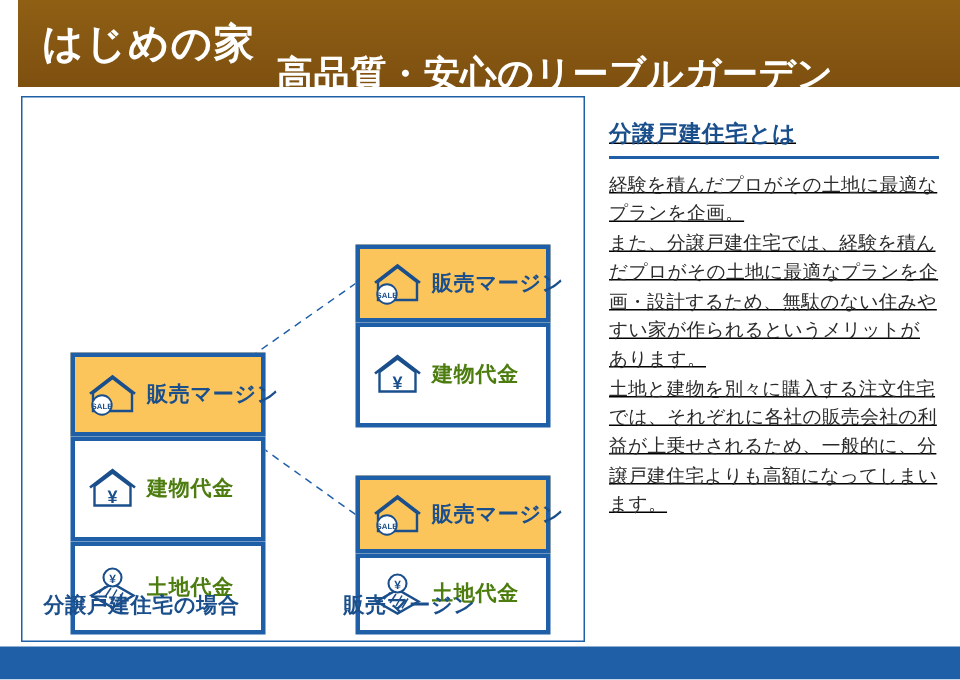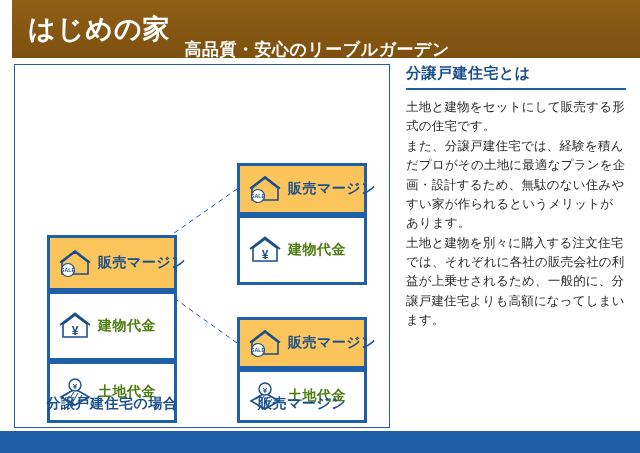--- a/index.html
+++ b/index.html
@@ -38,21 +38,21 @@
   #header .title-main {
     color: #ffffff;
     font-size: 27px;
     font-weight: bold;
     letter-spacing: 1px;
     line-height: 1;
     white-space: nowrap;
   }
   #header .title-sub {
     color: #ffffff;
-    font-size: 17px;
+    font-size: 24px;
     font-weight: bold;
     margin-left: 14px;
     letter-spacing: 0.5px;
     line-height: 1;
     white-space: nowrap;
     margin-top: 41px;
   }
 
   
   #content {
@@ -115,32 +115,33 @@
     position: relative;
     flex: 0 0 auto;
   }
 
   
   .col-caption {
     position: absolute;
     font-size: 14px;
     font-weight: bold;
     color: #1a4f8c;
-    text-align: center;
+    text-align: left;
     white-space: nowrap;
     letter-spacing: 0.5px;
   }
 
   
   #text-panel {
     position: absolute;
     left: 392px;
-    top: 0;
+    top: 16px;
     width: 220px;
     height: 364px;
+    text-decoration: underline;
   }
   #text-panel .tp-heading {
     font-size: 15px;
     font-weight: bold;
     color: #1a4f8c;
     border-bottom: 2px solid #1f5fa8;
     padding-bottom: 5px;
     margin: 0 0 8px 0;
     letter-spacing: 0.5px;
   }
@@ -277,21 +278,21 @@
           <span class="blk-label">土地代金</span>
         </div>
 
         <div class="col-caption" style="left:-8px; top:330px; width:146px;">販売マージン</div>
       </div>
 
     </div>
 
     <div id="text-panel">
       <h2 class="tp-heading">分譲戸建住宅とは</h2>
-      <p class="tp-para">土地と建物をセットにして販売する形式の住宅です。</p>
+      <p class="tp-para">経験を積んだプロがその土地に最適なプランを企画。</p>
       <p class="tp-para">また、分譲戸建住宅では、経験を積んだプロがその土地に最適なプランを企画・設計するため、無駄のない住みやすい家が作られるというメリットがあります。</p>
       <p class="tp-para">土地と建物を別々に購入する注文住宅では、それぞれに各社の販売会社の利益が上乗せされるため、一般的に、分譲戸建住宅よりも高額になってしまいます。</p>
     </div>
 
   </div>
 
   <div id="footer-bar"></div>
 
 </div>
 

